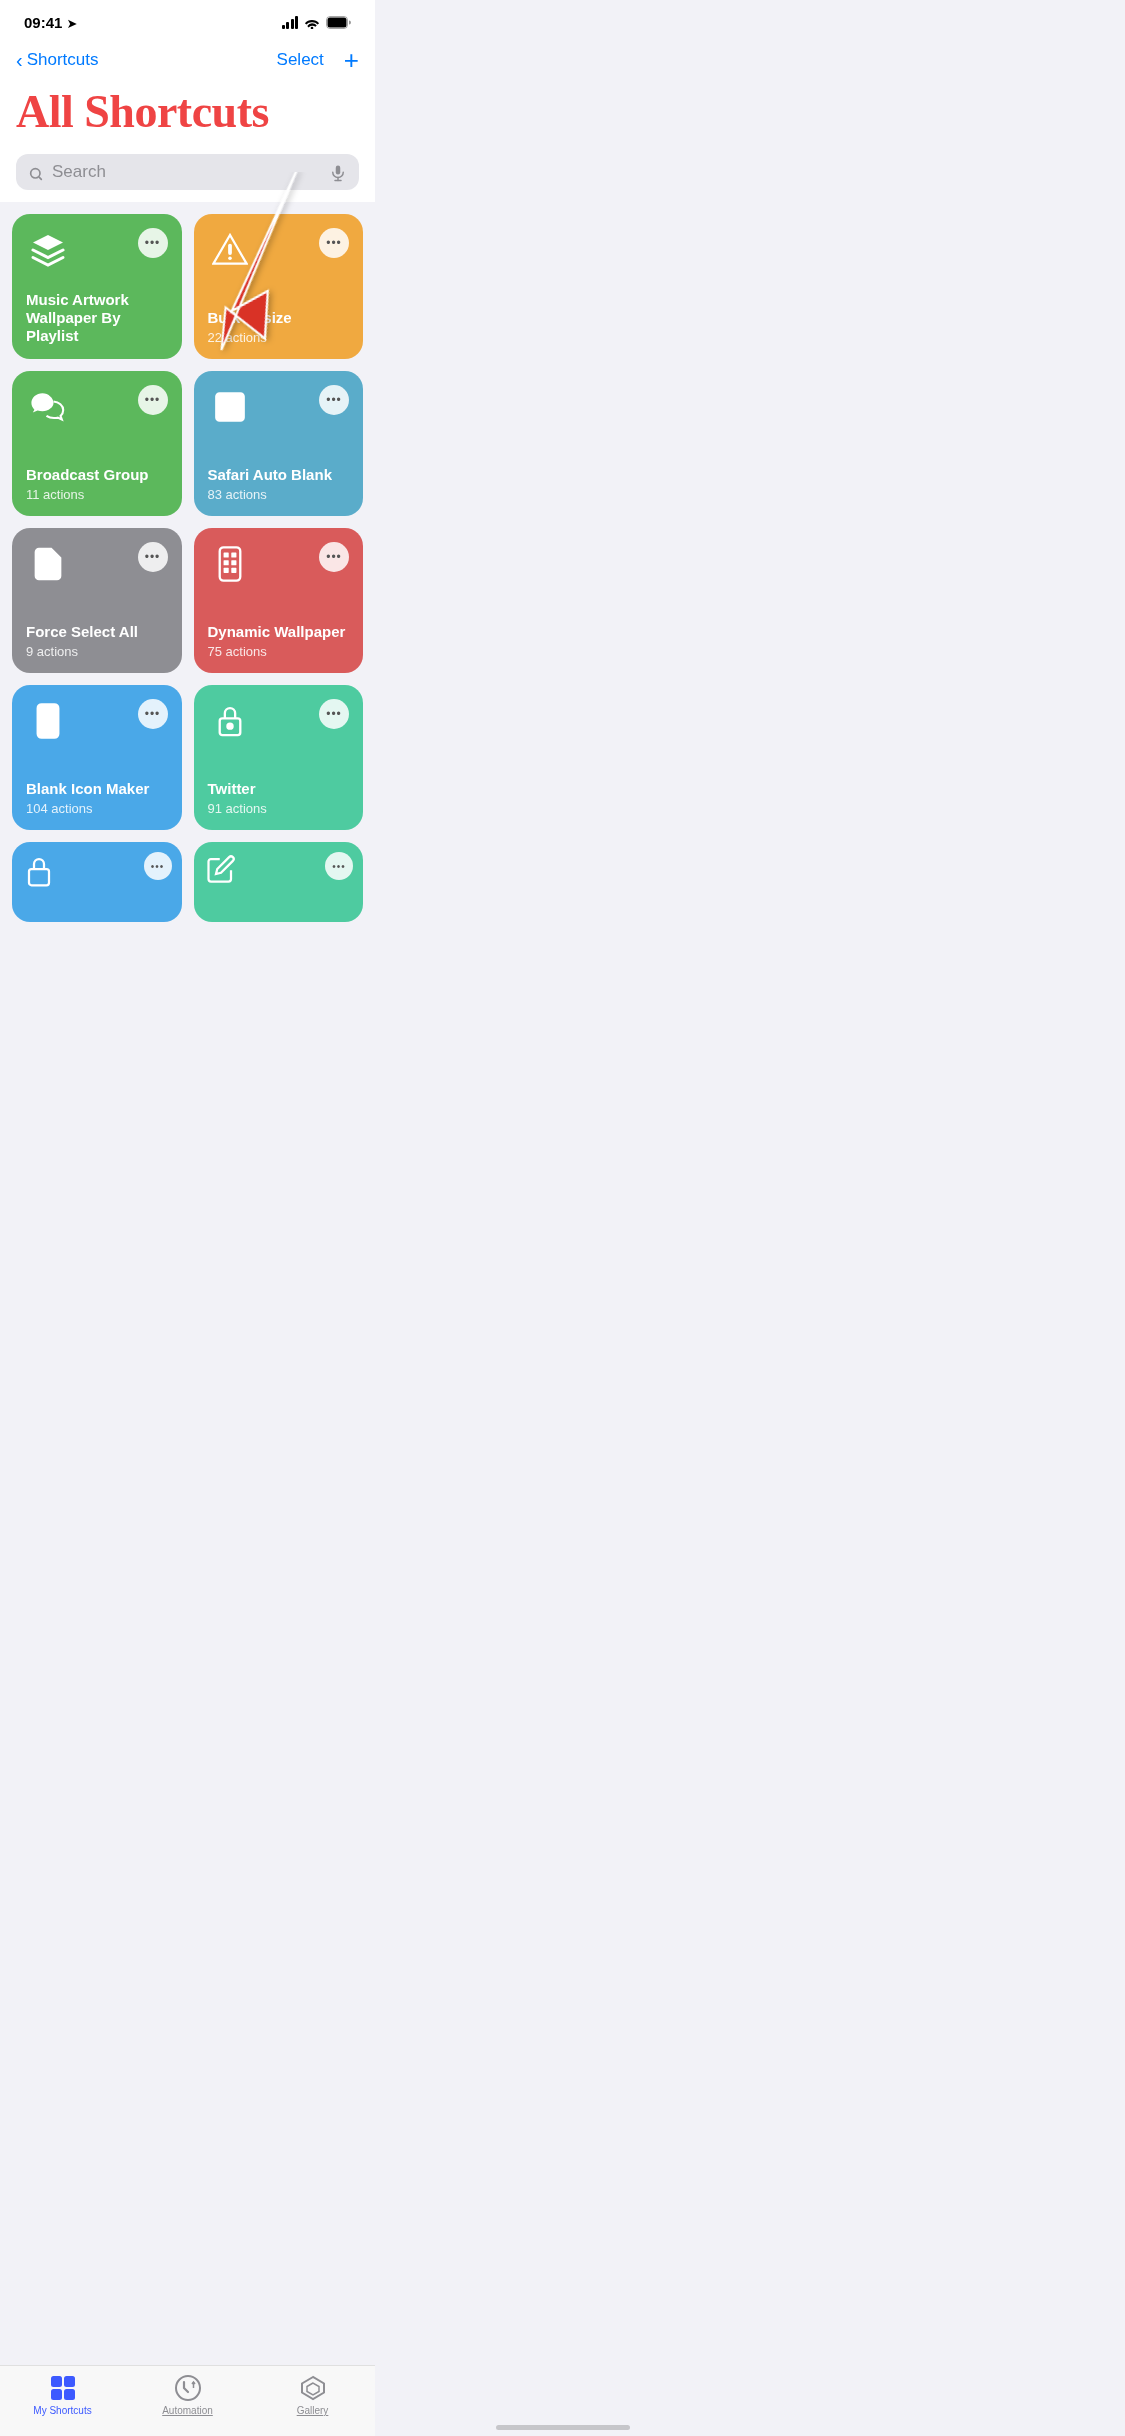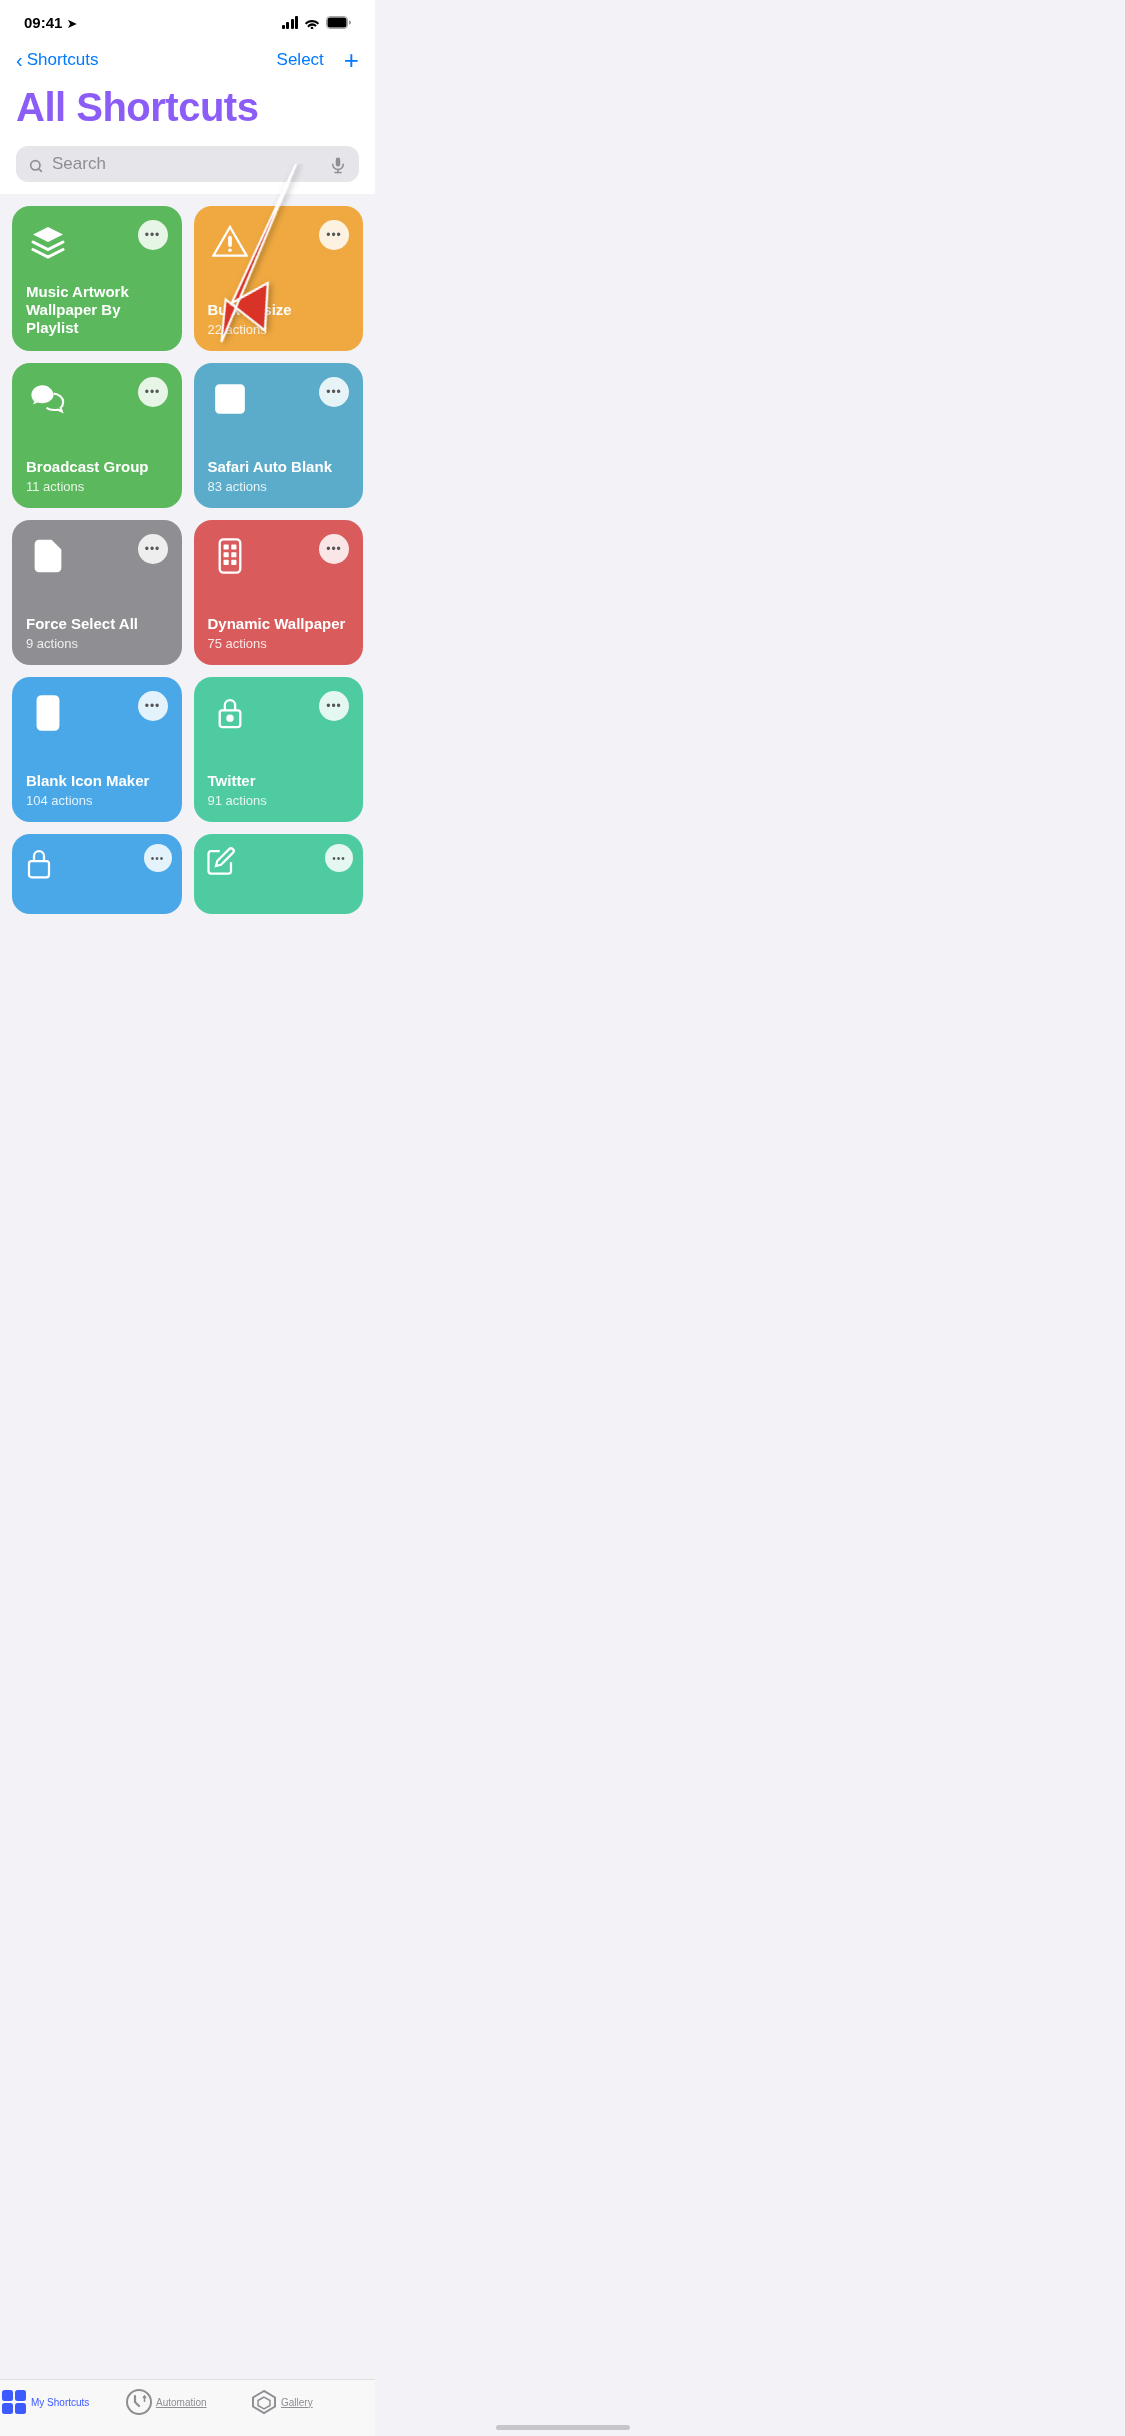--- a/index.html
+++ b/index.html
@@ -80,24 +80,25 @@
       cursor: pointer;
       line-height: 1;
     }
 
     
     .page-title-area {
       background: #fff;
       padding: 4px 16px 12px;
     }
     .page-title {
-      font-size: 40px;
+      font-size: 46px;
       font-weight: 800;
-      color: #8b5cf6;
+      color: #ef4444;
       letter-spacing: -0.5px;
+      font-family: Liberation Serif, serif;
     }
 
     
     .search-area {
       background: #fff;
       padding: 4px 16px 12px;
     }
     .search-bar {
       display: flex;
       align-items: flex-end;
@@ -186,21 +187,21 @@
       left: 0;
       width: 375px;
       background: rgba(248,248,248,0.95);
       border-top: 1px solid #e0e0e0;
       display: flex;
       justify-content: space-around;
       padding: 8px 0 20px;
     }
     .tab-item {
       display: flex;
-      flex-direction: row;
+      flex-direction: column;
       align-items: center;
       gap: 3px;
       cursor: pointer;
       flex: 1;
     }
     .tab-icon {
       width: 28px;
       height: 28px;
       display: flex;
       align-items: center;

